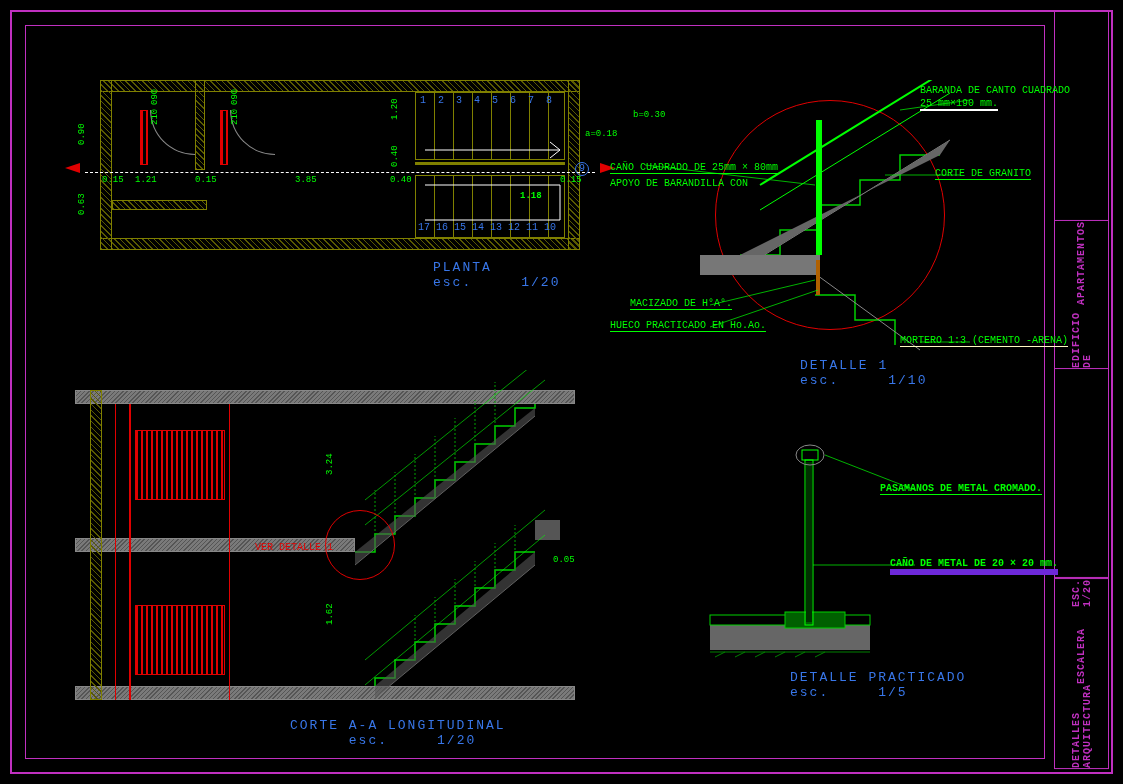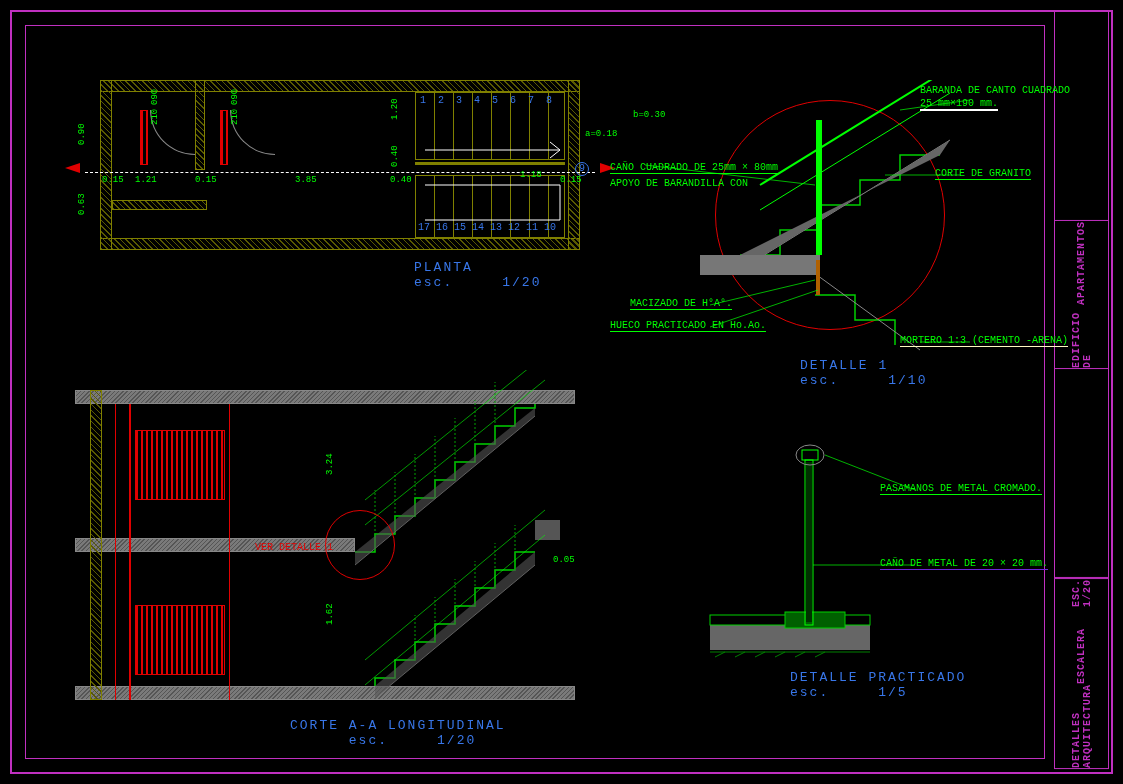--- a/index.html
+++ b/index.html
@@ -181,34 +181,34 @@
   <div class="step-num" style="left:390px;top:142px;">13</div>
   <div class="step-num" style="left:408px;top:142px;">12</div>
   <div class="step-num" style="left:426px;top:142px;">11</div>
   <div class="step-num" style="left:444px;top:142px;">10</div>
 
   <div class="dim-text" style="left:35px;top:95px;">1.21</div>
   <div class="dim-text" style="left:2px;top:95px;">0.15</div>
   <div class="dim-text" style="left:95px;top:95px;">0.15</div>
   <div class="dim-text" style="left:195px;top:95px;">3.85</div>
   <div class="dim-text" style="left:290px;top:95px;">0.40</div>
-  <div class="dim-text" style="left:420px;top:90px;">1.18</div>
+  <div class="dim-text" style="left:420px;top:111px;font-weight:bold;">1.18</div>
   <div class="dim-text" style="left:460px;top:95px;">0.15</div>
   <div class="dim-text" style="left:55px;top:20px;transform:rotate(-90deg);transform-origin:left;">090</div>
   <div class="dim-text" style="left:55px;top:40px;transform:rotate(-90deg);transform-origin:left;">210</div>
   <div class="dim-text" style="left:135px;top:20px;transform:rotate(-90deg);transform-origin:left;">090</div>
   <div class="dim-text" style="left:135px;top:40px;transform:rotate(-90deg);transform-origin:left;">210</div>
   <div class="dim-text" style="left:295px;top:35px;transform:rotate(-90deg);transform-origin:left;">1.20</div>
   <div class="dim-text" style="left:295px;top:82px;transform:rotate(-90deg);transform-origin:left;">0.40</div>
   <div class="dim-text" style="left:-18px;top:130px;transform:rotate(-90deg);transform-origin:left;">0.63</div>
   <div class="dim-text" style="left:-18px;top:60px;transform:rotate(-90deg);transform-origin:left;">0.90</div>
   <div class="dim-text" style="left:485px;top:30px;margin-left:48px;">b=0.30</div>
   <div class="dim-text" style="left:485px;top:49px;">a=0.18</div>
 </div>
-<div class="dwg-title" style="left:414px;top:260px;">
+<div class="dwg-title" style="left:433px;top:260px;">
   <span>PLANTA</span><br>
   <span>esc.</span>&nbsp;&nbsp;&nbsp;&nbsp;
   <span>1/20</span>
 </div>
 
 <div class="view" style="left:75px;top:370px; width:500px; height:350px;">
 
   <div class="floor-slab" style="left:0;top:20px;width:500px;height:14px;"></div>
   <div class="floor-slab" style="left:0;top:168px;width:280px;height:14px;"></div>
   <div class="floor-slab" style="left:0;top:316px;width:500px;height:14px;"></div>
@@ -300,21 +300,21 @@
   <div class="annot" style="left:-10px;top:218px;border-bottom:1px solid #00ff00;">MACIZADO DE H°A°.</div>
   <div class="annot" style="left:-30px;top:240px;border-bottom:1px solid #00ff00;">HUECO PRACTICADO EN Ho.Ao.</div>
   <div class="annot" style="left:260px;top:255px;border-bottom:1px solid #fef9c3;">MORTERO 1:3 (CEMENTO -ARENA)</div>
 </div>
 <div class="dwg-title" style="left:800px;top:358px;">
   <span>DETALLE  1</span><br>
   <span>esc.</span>&nbsp;&nbsp;&nbsp;&nbsp;
   <span>1/10</span>
 </div>
 
-<div class="view" style="left:680px;top:440px; width:340px; height:240px;">
+<div class="view" style="left:680px;top:440px; width:340px; height:240px;font-weight:bold;">
   <svg width="340" height="240" style="position:absolute;left:0;top:0;">
 
     <rect x="30" y="185" width="160" height="25" fill="#666"></rect>
     <rect x="30" y="175" width="160" height="10" fill="none" stroke="#00d000"></rect>
     <rect x="105" y="172" width="60" height="16" fill="#006000" stroke="#00d000"></rect>
 
     <rect x="125" y="20" width="8" height="165" fill="none" stroke="#00ff00"></rect>
     <rect x="126" y="22" width="6" height="160" fill="#003000"></rect>
 
     <ellipse cx="130" cy="15" rx="14" ry="10" fill="none" stroke="#888"></ellipse>
@@ -327,19 +327,19 @@
       <line x1="30" y1="212" x2="190" y2="212"></line>
       <line x1="35" y1="217" x2="45" y2="212"></line>
         <line x1="55" y1="217" x2="65" y2="212"></line>
       <line x1="75" y1="217" x2="85" y2="212"></line>
         <line x1="95" y1="217" x2="105" y2="212"></line>
       <line x1="115" y1="217" x2="125" y2="212"></line>
         <line x1="135" y1="217" x2="145" y2="212"></line>
     </g>
   </svg>
   <div class="annot" style="left:200px;top:43px;border-bottom:1px solid #00ff00;">PASAMANOS DE METAL CROMADO.</div>
-  <div class="annot" style="left:200px;top:118px;border-bottom:1px solid #6d28d9;text-align:right;">CAÑO DE METAL DE  20 × 20 mm.</div>
+  <div class="annot" style="left:210px;top:118px;border-bottom:6px solid #6d28d9;text-align:right;">CAÑO DE METAL DE  20 × 20 mm.</div>
 </div>
 <div class="dwg-title" style="left:790px;top:670px;">
   <span>DETALLE PRACTICADO</span><br>
   <span>esc.</span>&nbsp;&nbsp;&nbsp;&nbsp;
   <span>1/5</span>
 </div>
 
 </body></html>

